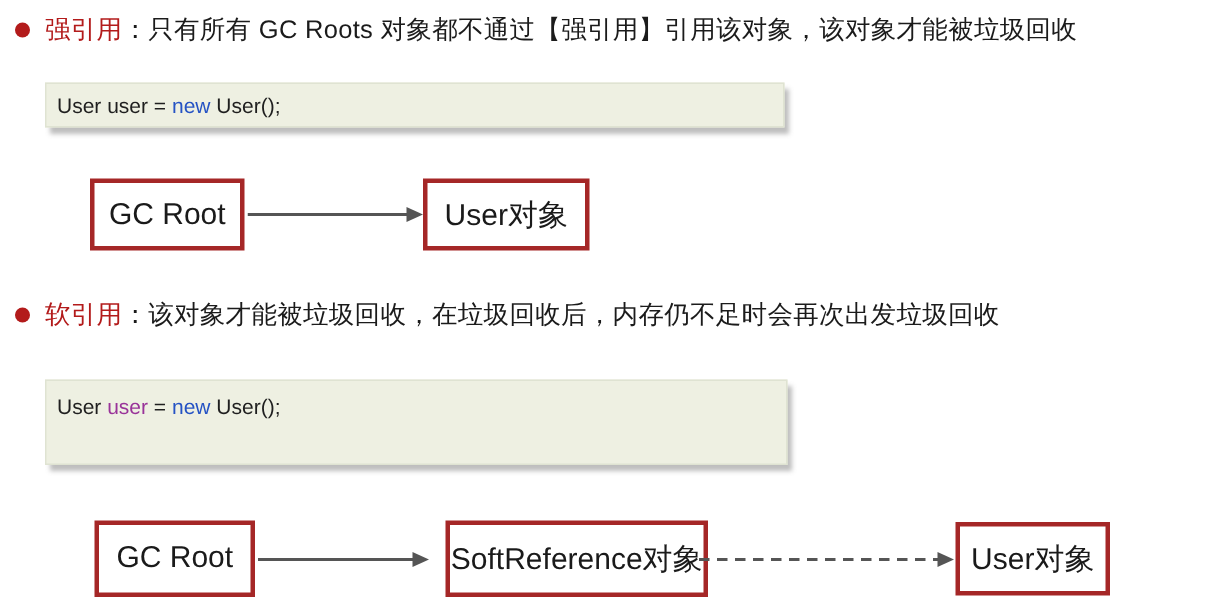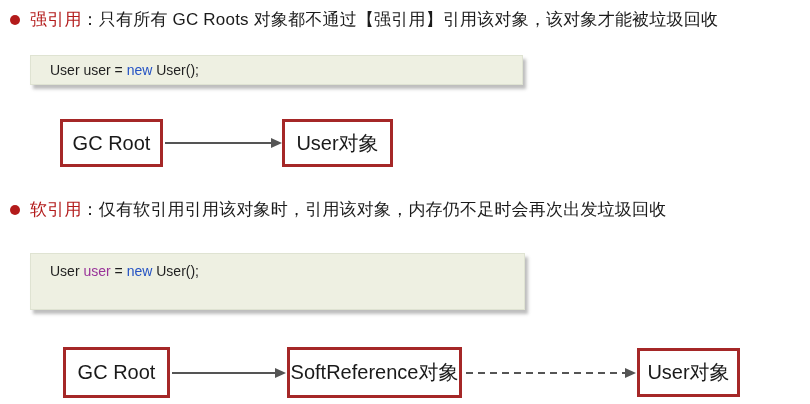--- a/index.html
+++ b/index.html
@@ -24,21 +24,21 @@
   }
   .heading .term{color:#b31b1b;}
   
   .code{
     position:absolute;
     background:#eef0e2;
     border:1px solid #dfe3d2;
     box-shadow:3px 4px 3px rgba(110,110,110,0.45);
     box-sizing:border-box;
     font-size:14px;color:#1f1f1f;
-    padding-left:19px;
+    padding-left:7px;
     white-space:nowrap;
   }
   .code .kw{color:#2553c4;}
   .code .var{color:#993399;}
   .code-line{line-height:22px;}
   
   .node{
     position:absolute;
     box-sizing:border-box;
     border:3px solid #a52727;
@@ -70,36 +70,36 @@
     <div class="node" style="left:60px;top:119px;width:103px;height:48px">GC Root</div>
     <svg class="arrow" style="left:165px;top:135px" width="118" height="16" viewBox="0 0 118 16">
       <line x1="0" y1="8" x2="107" y2="8" stroke="#555555" stroke-width="2"></line>
       <polygon points="106,3 117,8 106,13" fill="#555555"></polygon>
     </svg>
     <div class="node" style="left:282px;top:119px;width:111px;height:48px">User对象</div>
   </div>
 
   <span class="bullet" style="left:10px;top:205px"></span>
   <div class="heading" style="left:30px;top:198px">
-    <span class="term">软引用</span><span>：</span><span>仅有软引用引用该对象时，引用该对象，内存仍不足时会再次出发垃圾回收</span>
+    <span class="term">软引用</span><span>：</span><span>该对象才能被垃圾回收，在垃圾回收后，内存仍不足时会再次出发垃圾回收</span>
   </div>
 
   <div class="code" style="left:30px;top:253px;width:495px;height:57px;padding-top:6px">
     <div class="code-line">
       <span>User </span><span class="var">user</span><span> = </span><span class="kw">new</span><span> User();</span>
     </div>
   </div>
 
   <div>
     <div class="node" style="left:63px;top:347px;width:107px;height:51px">GC Root</div>
     <svg class="arrow" style="left:172px;top:365px" width="115" height="16" viewBox="0 0 115 16">
       <line x1="0" y1="8" x2="104" y2="8" stroke="#555555" stroke-width="2"></line>
       <polygon points="103,3 114,8 103,13" fill="#555555"></polygon>
     </svg>
-    <div class="node" style="left:287px;top:347px;width:175px;height:51px">SoftReference对象</div>
+    <div class="node" style="left:297px;top:347px;width:175px;height:51px">SoftReference对象</div>
     <svg class="arrow" style="left:466px;top:365px" width="171" height="16" viewBox="0 0 171 16">
       <line x1="0" y1="8" x2="160" y2="8" stroke="#555555" stroke-width="2" stroke-dasharray="7,5"></line>
       <polygon points="159,3 170,8 159,13" fill="#555555"></polygon>
     </svg>
     <div class="node" style="left:637px;top:348px;width:103px;height:49px">User对象</div>
   </div>
 
 </div>
 
 </body></html>

